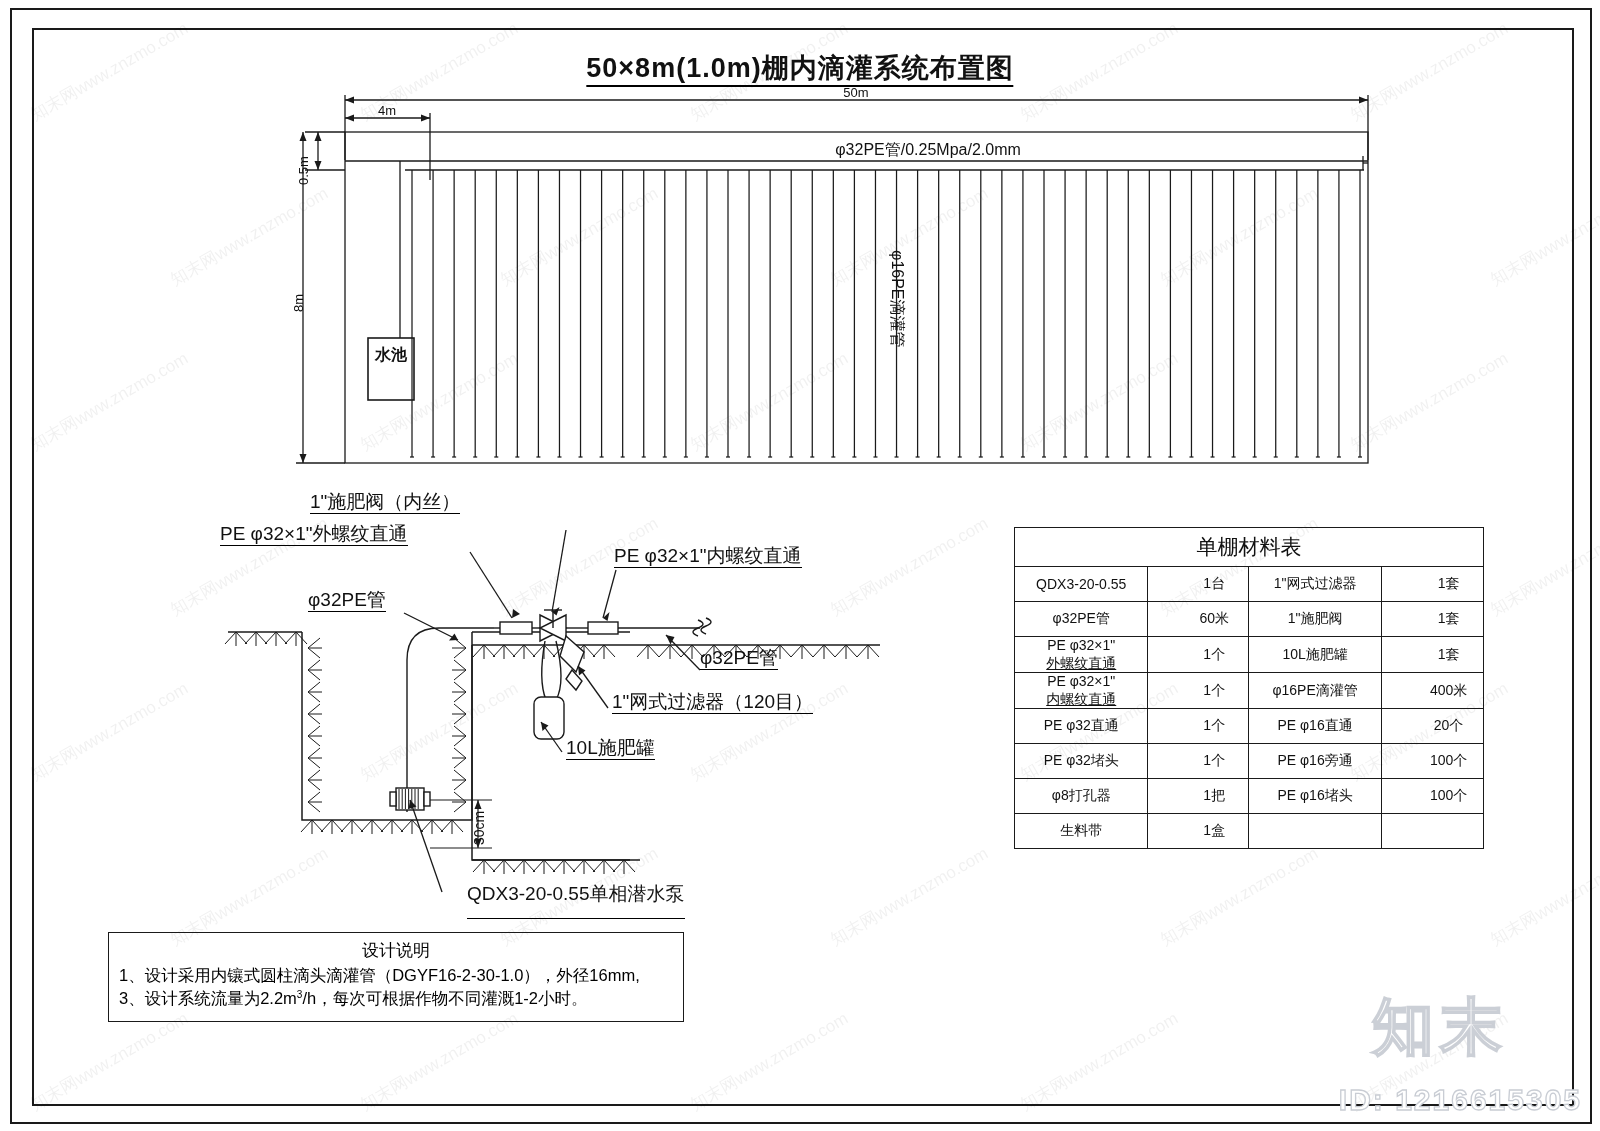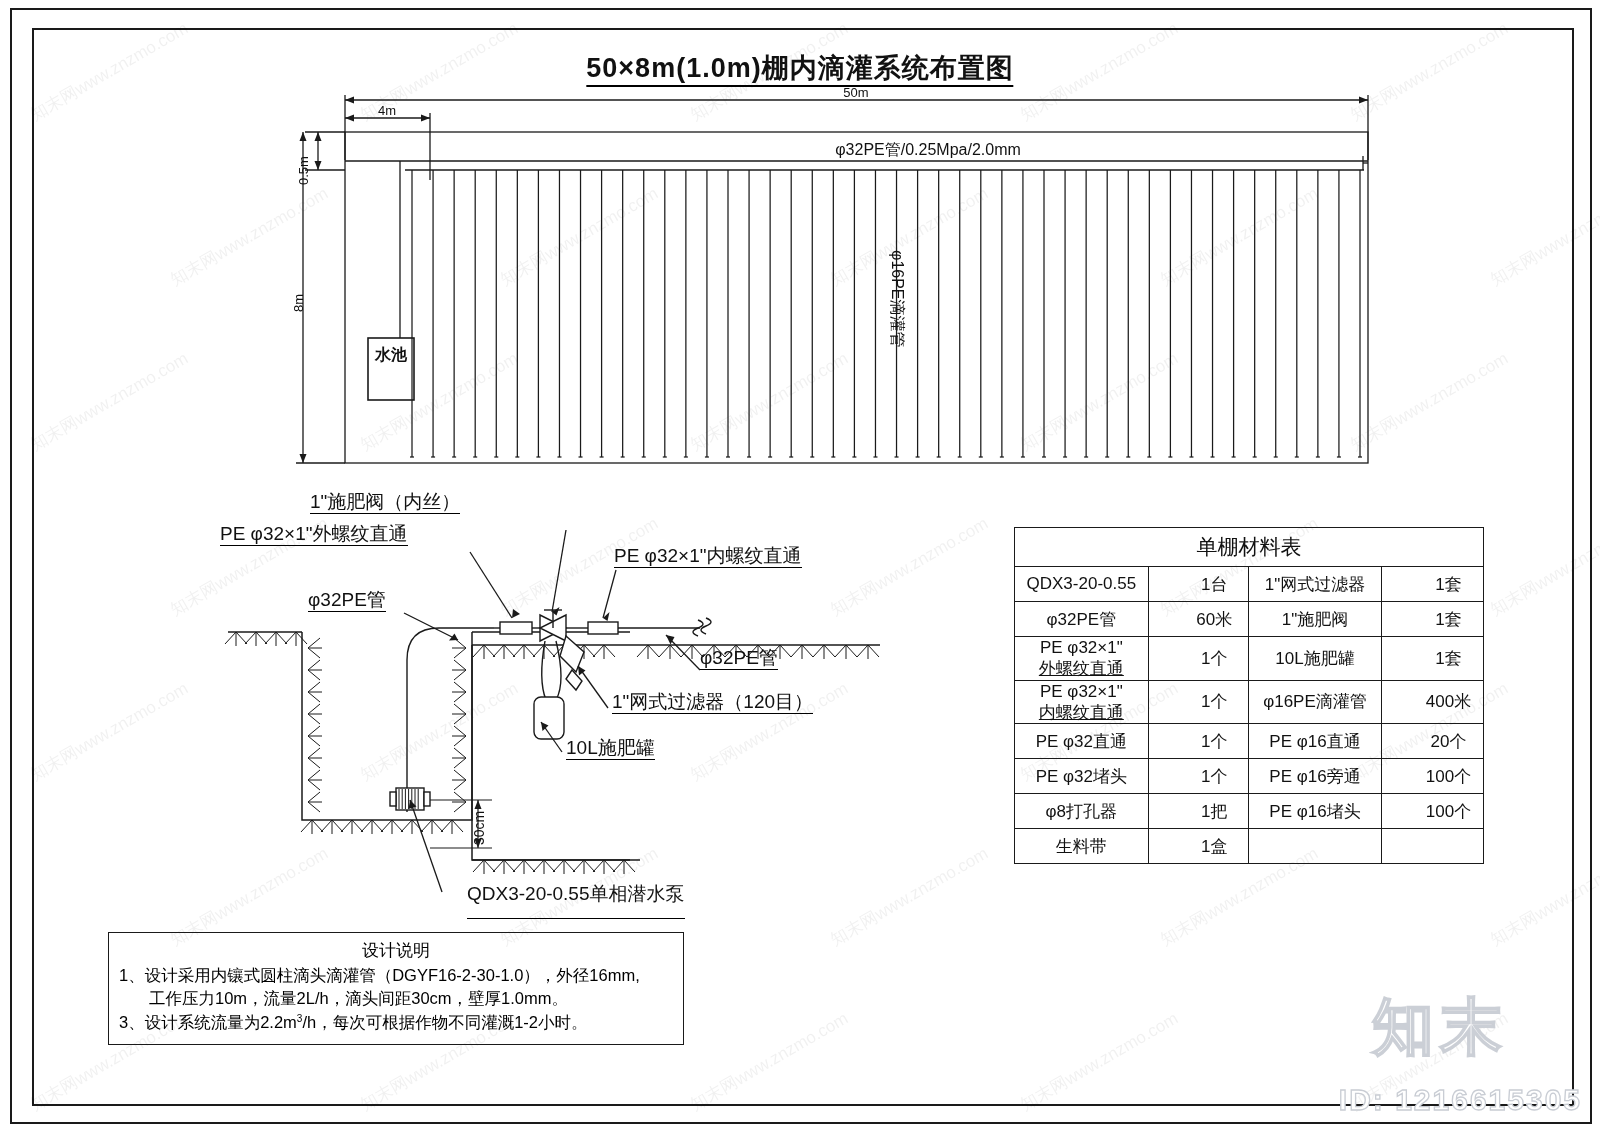--- a/index.html
+++ b/index.html
@@ -20,21 +20,21 @@
   .main-title{left:800px;top:55px;font-size:27px;font-weight:bold;
               letter-spacing:1px;border-bottom:2.5px solid #000;padding-bottom:3px;}
 
   
   .dim{font-size:13px;}
   .lbl{font-size:19px;}
 
   
   .mat-table{position:absolute;left:1014px;top:527px;width:470px;border-collapse:collapse;}
   .mat-table td,.mat-table th{border:1.4px solid #1a1a1a;text-align:center;
-      font-size:17px;font-weight:normal;padding:0;height:34px;color:#111;}
+      font-size:14px;font-weight:normal;padding:0;height:34px;color:#111;}
   .mat-table .thead{font-size:21px;height:38px;}
   .mat-table td.nm{width:150px;}
   .mat-table td.qt{width:78px;padding-left:32px;}
   .two-line{font-size:12.5px;line-height:1.25;}
   .two-line span{display:block;}
 
   
   .notes{position:absolute;left:108px;top:932px;width:576px;border:1.6px solid #1a1a1a;
          padding:6px 10px 10px 10px;box-sizing:border-box;}
   .notes-title{text-align:center;font-size:17px;margin-bottom:2px;}
@@ -582,20 +582,19 @@
           <td class="qt">1盒</td>
           <td class="nm"></td>
           <td class="qt"></td>
         </tr>
       </tbody>
   </table>
 
   <div class="notes">
     <div class="notes-title">设计说明</div>
     <div class="note-line">1、设计采用内镶式圆柱滴头滴灌管（DGYF16-2-30-1.0），外径16mm,</div>
-    <div class="note-line note-ind">工作压力10m，流量2L/h，滴头间距30cm，壁厚1.0mm。</div>
     <div class="note-line"><span>3、设计系统流量为2.2m</span><sup class="m3">3</sup><span>/h，每次可根据作物不同灌溉1-2小时。</span></div>
   </div>
 
   <div class="brandmark">知末</div>
   <div class="brandid">ID: 1216615305</div>
 
 </div>
 
 </body></html>

